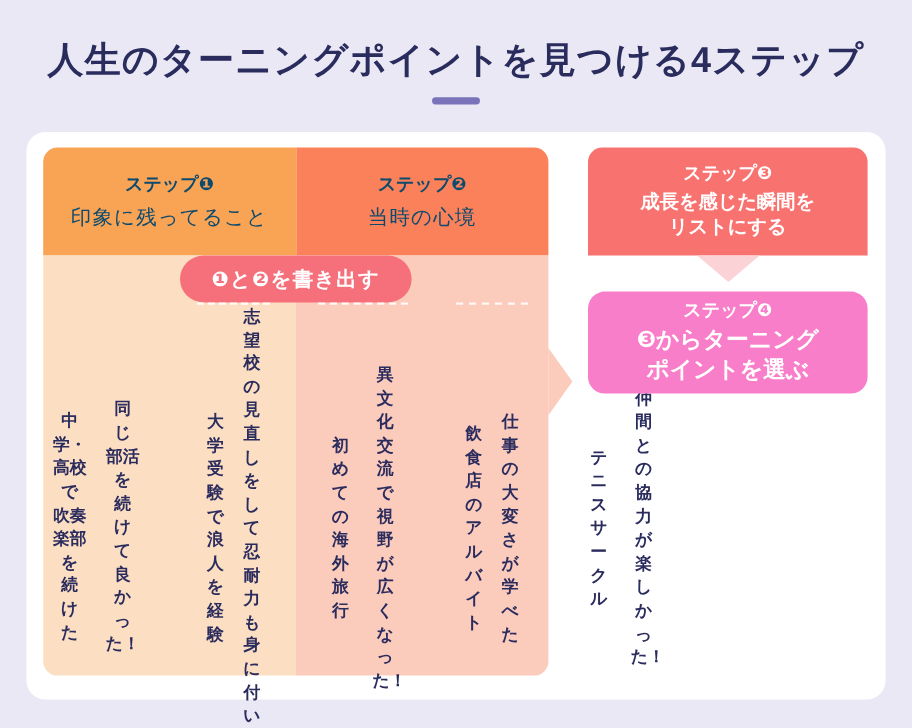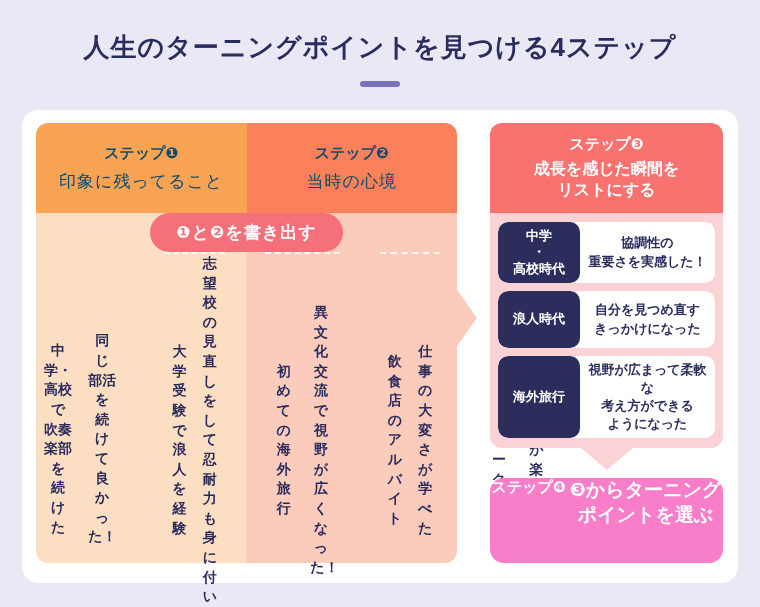--- a/index.html
+++ b/index.html
@@ -6,21 +6,21 @@
   body {
     width: 760px; height: 607px;
     background: #E9E8F4;
     font-family: "Liberation Sans", "DejaVu Sans", sans-serif;
     position: relative;
     overflow: hidden;
   }
   .page-title {
     position: absolute; top: 30px; left: 0; width: 760px;
     text-align: center;
-    font-size: 26px; font-weight: bold; letter-spacing: 1px;
+    font-size: 30px; font-weight: bold; letter-spacing: 1px;
     color: #2B2C5E;
   }
   .title-dash {
     position: absolute; top: 81px; left: 360px;
     width: 40px; height: 6px; border-radius: 3px;
     background: #7B73B9;
   }
   .main-card {
     position: absolute; left: 22px; top: 110px;
     width: 716px; height: 473px;
@@ -107,21 +107,21 @@
   .arrow-down {
     width: 0; height: 0; margin: 0 auto;
     border-top: 22px solid #FBD2D6;
     border-left: 26px solid transparent;
     border-right: 26px solid transparent;
   }
   .step4-button {
     margin-top: 8px; height: 85px;
     background: #F87EC9; border-radius: 14px;
     color: #fff; text-align: center;
-    display: flex; flex-direction: row; justify-content: center; gap: 4px;
+    display: flex; flex-direction: column; justify-content: center; gap: 4px;
   }
   .step4-button .step-title {
     font-size: 19px; font-weight: bold; line-height: 1.3; white-space: pre-line;
   }
 </style>
 </head>
 <body>
 
 <div class="page-title">人生のターニングポイントを見つける4ステップ</div>
 <div class="title-dash"></div>
@@ -170,40 +170,20 @@
       <div class="arrow-right"></div>
     </div>
   </div>
 
   <div class="right-panel">
     <div class="step3-header">
       <span class="step-label">ステップ❸</span>
       <span class="step-title">成長を感じた瞬間を
 リストにする</span>
     </div>
-    <div class="step3-body">
-      <div class="growth-card c1">
-        <div class="period">中学
-・
-高校時代</div>
-        <div class="growth">協調性の
-重要さを実感した！</div>
-      </div>
-      <div class="growth-card c2">
-        <div class="period">浪人時代</div>
-        <div class="growth">自分を見つめ直す
-きっかけになった</div>
-      </div>
-      <div class="growth-card c3">
-        <div class="period">海外旅行</div>
-        <div class="growth">視野が広まって柔軟な
-考え方ができる
-ようになった</div>
-      </div>
-    </div>
     <div class="arrow-down"></div>
     <div class="step4-button">
       <span class="step-label">ステップ❹</span>
       <span class="step-title">❸からターニング
 ポイントを選ぶ</span>
     </div>
   </div>
 
 </div>
 

